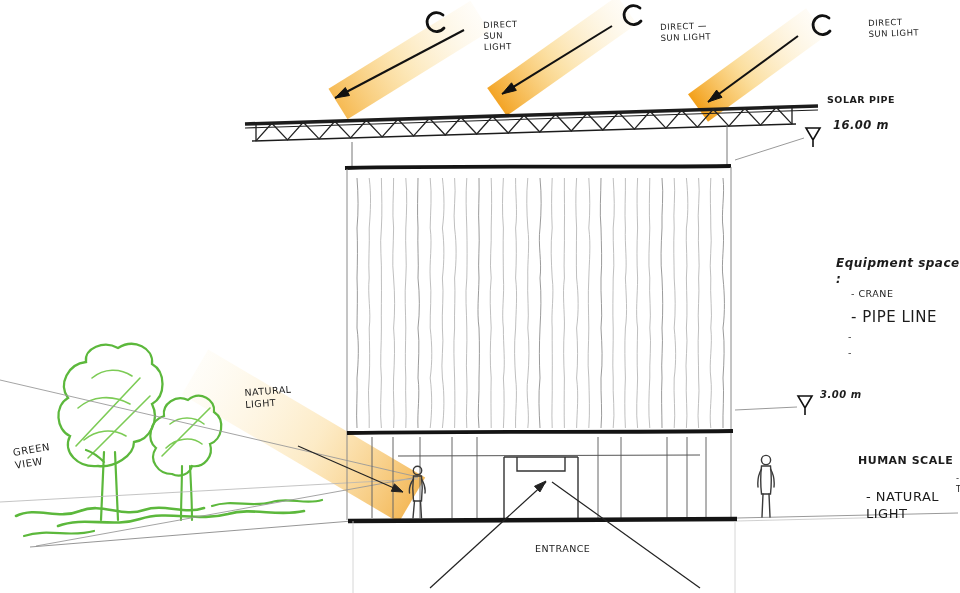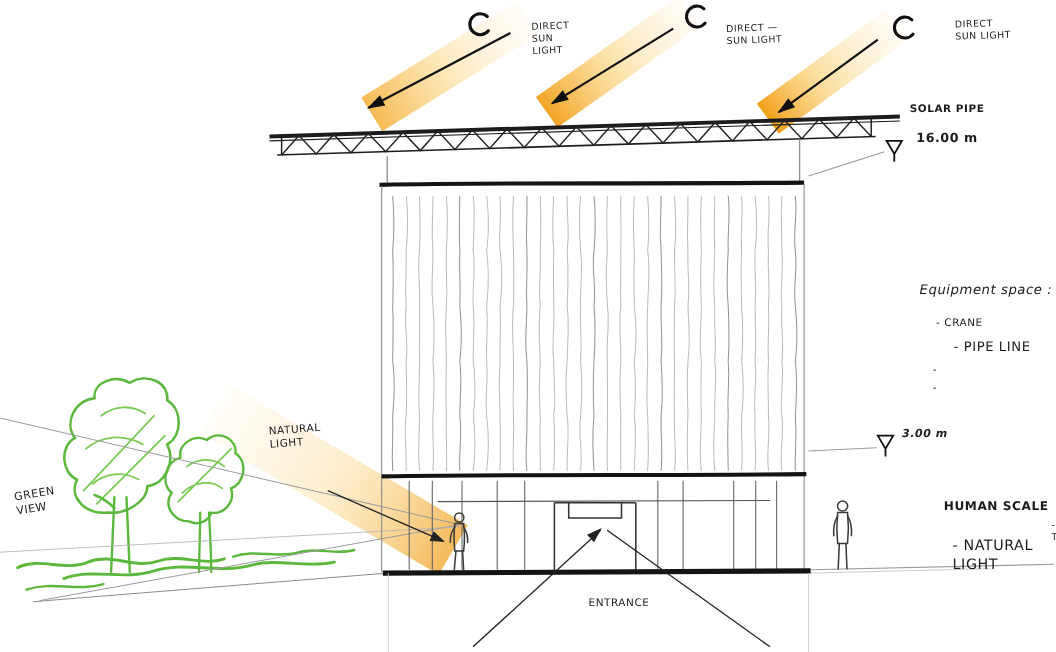--- a/index.html
+++ b/index.html
@@ -10,24 +10,24 @@
   .canvas svg{position:absolute;left:0;top:0;}
   .lbl{
     position:absolute;color:#1c1c1c;white-space:pre-line;line-height:1.3;
     letter-spacing:0.5px;transform-origin:left top;
   }
   .hand{font-family:"DejaVu Sans", sans-serif;}
   .lb-ds1{left:483px;top:20px;font-size:8.5px;transform:rotate(-2deg);}
   .lb-ds2{left:660px;top:22px;font-size:8.5px;transform:rotate(-2deg);}
   .lb-ds3{left:868px;top:18px;font-size:8.5px;transform:rotate(-2deg);}
   .lb-solar{left:827px;top:94px;font-size:9.5px;font-weight:bold;}
-  .lb-l16{left:833px;top:118px;font-size:11.5px;font-weight:bold;}
-  .lb-eqt{left:836px;top:256px;font-size:12px;font-style:italic;}
+  .lb-l16{left:833px;top:118px;font-size:11.5px;font-style:italic;font-weight:bold;}
+  .lb-eqt{left:836px;top:256px;font-size:12px;font-style:italic;font-weight:bold;}
   .lb-eq0{left:851px;top:288px;font-size:9.5px;}
-  .lb-eq1{left:851px;top:308px;font-size:12px;margin-left:16px;}
+  .lb-eq1{left:851px;top:308px;font-size:15px;}
   .lb-eq2{left:848px;top:331px;font-size:9.5px;}
   .lb-eq3{left:848px;top:347px;font-size:9.5px;}
   .lb-l3{left:820px;top:388px;font-size:10px;font-style:italic;font-weight:bold;}
   .lb-nat{left:244px;top:387px;font-size:9.5px;transform:rotate(-4deg);}
   .lb-gv{left:12px;top:446px;font-size:10px;transform:rotate(-9deg);}
   .lb-hs{left:858px;top:454px;font-size:11px;font-weight:bold;}
   .lb-hs0{left:912px;top:473px;font-size:8.5px;margin-left:44px;}
   .lb-hs1{left:866px;top:489px;font-size:13px;}
   .lb-ent{left:535px;top:543px;font-size:9.5px;}
 </style>

